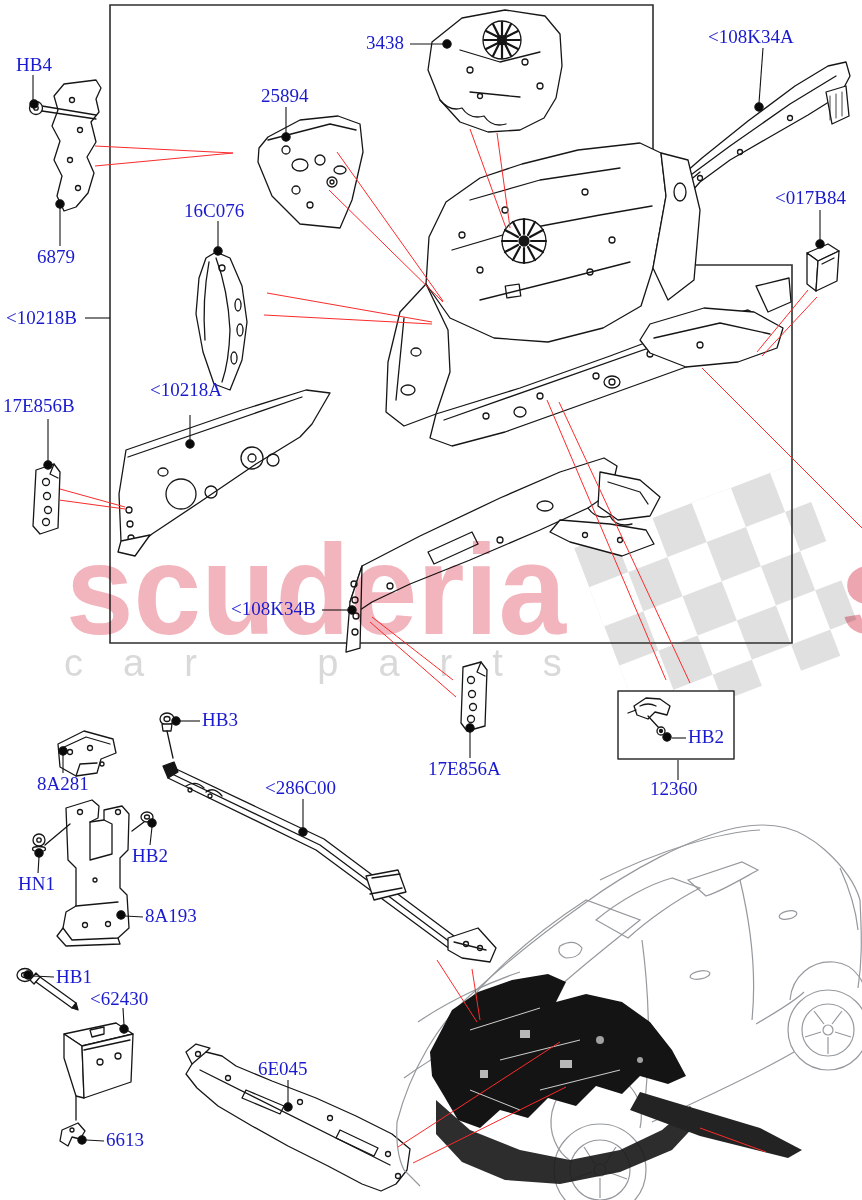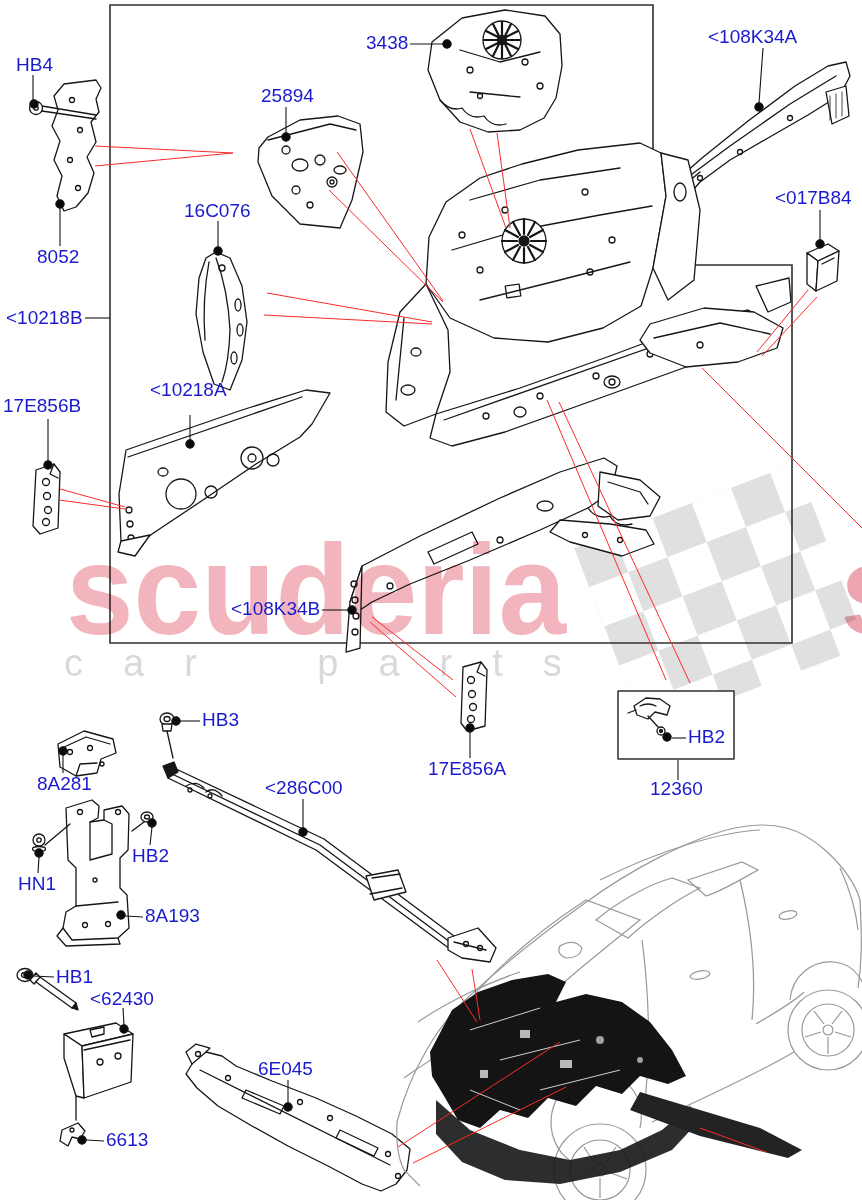--- a/index.html
+++ b/index.html
@@ -1,19 +1,19 @@
 <!DOCTYPE html>
 <html><head>
 <meta charset="utf-8">
 <style>
   html,body{margin:0;padding:0;background:#fff;}
   .canvas{position:relative;width:862px;height:1200px;background:#fff;overflow:hidden;
           font-family:"Liberation Sans",sans-serif;}
   .canvas svg{position:absolute;left:0;top:0;}
-  .lbl{position:absolute;color:#1a1ace;font-size:19px;line-height:1;white-space:nowrap;cursor:pointer;}
+  .lbl{position:absolute;color:#1a1ace;font-size:19px;line-height:1;white-space:nowrap;cursor:pointer;font-family:Liberation Serif, serif;}
 </style>
 </head>
 <body>
 
 <div class="canvas">
 
 <svg width="862" height="1200" viewBox="0 0 862 1200">
   <defs>
     <pattern id="chk" width="84" height="84" patternUnits="userSpaceOnUse">
       <rect width="42" height="42" fill="#dddddd"></rect>
@@ -384,21 +384,21 @@
         <circle cx="288" cy="1107" r="4.2"></circle>
   </g>
 </svg>
 
 <div class="lbl" style="left:16px;top:55px">HB4</div>
 <div class="lbl" style="left:366px;top:33px">3438</div>
 <div class="lbl" style="left:708px;top:27px">&lt;108K34A</div>
 <div class="lbl" style="left:261px;top:86px">25894</div>
 <div class="lbl" style="left:184px;top:201px">16C076</div>
 <div class="lbl" style="left:775px;top:188px">&lt;017B84</div>
-<div class="lbl" style="left:37px;top:247px">8052</div>
+<div class="lbl" style="left:37px;top:247px">6879</div>
 <div class="lbl" style="left:6px;top:308px">&lt;10218B</div>
 <div class="lbl" style="left:3px;top:396px">17E856B</div>
 <div class="lbl" style="left:150px;top:380px">&lt;10218A</div>
 <div class="lbl" style="left:231px;top:599px">&lt;108K34B</div>
 <div class="lbl" style="left:202px;top:710px">HB3</div>
 <div class="lbl" style="left:688px;top:727px">HB2</div>
 <div class="lbl" style="left:37px;top:774px">8A281</div>
 <div class="lbl" style="left:428px;top:759px">17E856A</div>
 <div class="lbl" style="left:650px;top:779px">12360</div>
 <div class="lbl" style="left:265px;top:778px">&lt;286C00</div>

